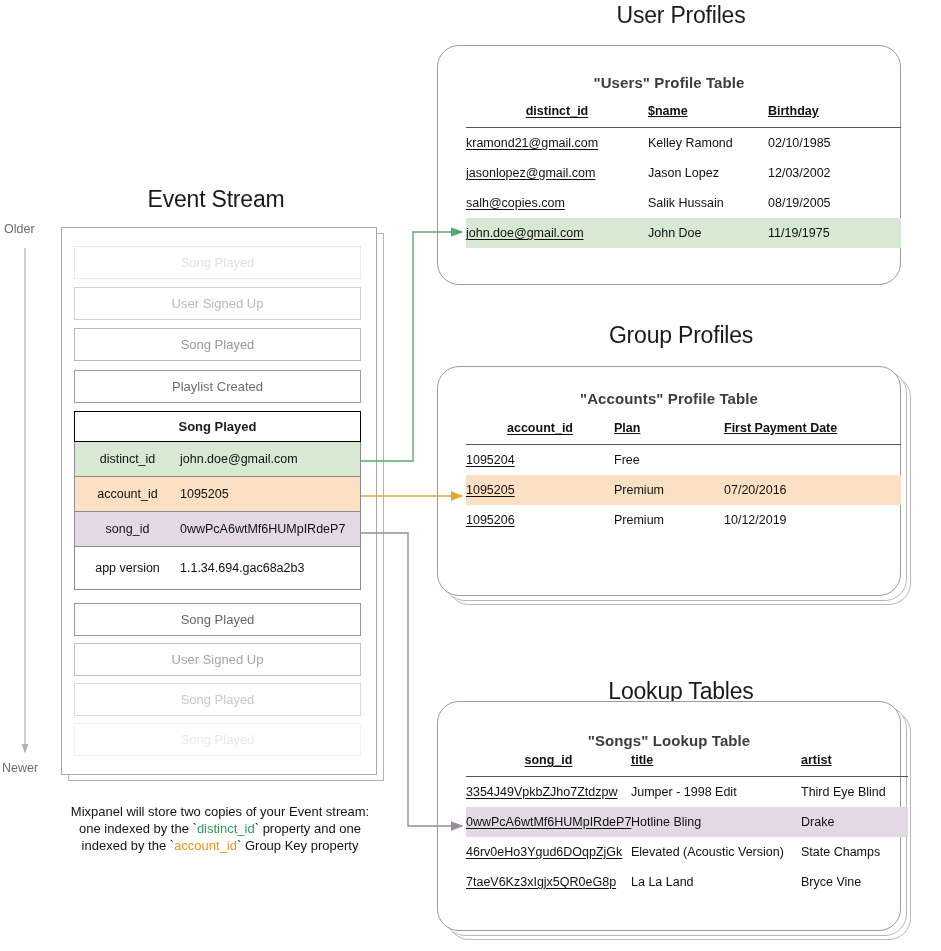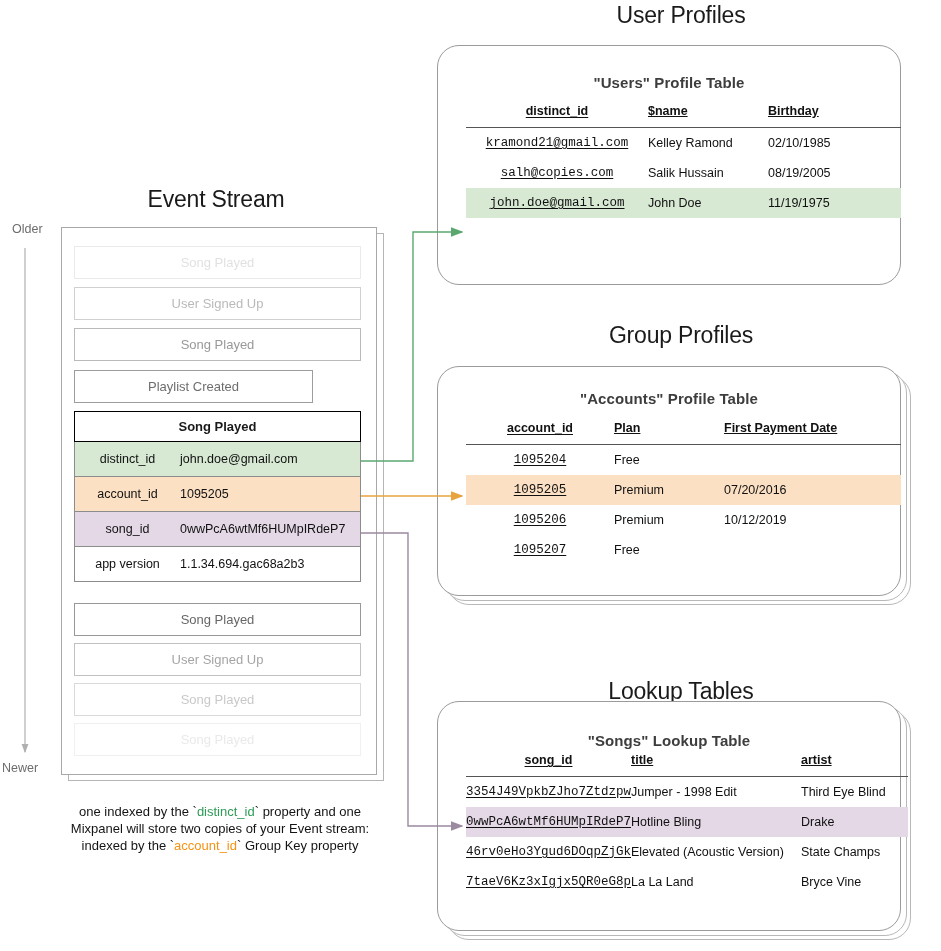--- a/index.html
+++ b/index.html
@@ -75,24 +75,23 @@
   .ptable th.v { text-align: left; }
   .ptable td {
     padding: 0;
     height: 30px;
     color: #111111;
     font-size: 12.5px;
     white-space: nowrap;
     vertical-align: middle;
   }
   .ptable td.k {
-    text-align: center;
+    text-align: left;
     text-decoration: underline;
     text-underline-offset: 2px;
-    font-family: Liberation Mono, monospace;
   }
   .ptable td.v { text-align: left; }
   .ptable tr.headrow th { border-bottom: 1.3px solid #555555; }
   .hl-green td { background: #d7e8d3; }
   .hl-orange td { background: #fce0c4; }
   .hl-purple td { background: #e4d8e7; }
 
   
   .es-frame {
     position: absolute;
@@ -180,76 +179,76 @@
 <div id="canvas">
 
   <div class="section-title" style="left:108px; top:186px; width:216px;">Event Stream</div>
 
   <div class="section-title" style="left:560px; top:2px; width:242px;">User Profiles</div>
 
   <div class="section-title" style="left:560px; top:322px; width:242px;">Group Profiles</div>
 
   <div class="section-title" style="left:560px; top:678px; width:242px;">Lookup Tables</div>
 
-  <div class="axis-label" style="left:12px; top:222px;">Older</div>
+  <div class="axis-label" style="left:4px; top:222px;">Older</div>
   <div class="axis-label" style="left:2px; top:761px;">Newer</div>
 
   <div class="es-frame-back" style="left:68px; top:233px; width:316px; height:548px;"></div>
   <div class="es-frame" style="left:61px; top:227px; width:316px; height:548px;"></div>
 
   <div class="ev" style="left:74px; top:246px; width:287px; height:33px; opacity:0.18;">
     <span>Song Played</span>
   </div>
   <div class="ev" style="left:74px; top:287px; width:287px; height:33px; opacity:0.42;">
     <span>User Signed Up</span>
   </div>
   <div class="ev" style="left:74px; top:328px; width:287px; height:33px; opacity:0.62;">
     <span>Song Played</span>
   </div>
-  <div class="ev" style="left:74px; top:370px; width:239px; height:33px; opacity:0.88;">
+  <div class="ev" style="left:74px; top:370px; width:287px; height:33px; opacity:0.88;">
     <span>Playlist Created</span>
   </div>
 
   <div class="ev-focus" style="left:74px; top:411px; width:287px; height:31px;">
     <span>Song Played</span>
   </div>
 
   <div class="prop p-green" style="left:74px; top:442px; width:287px; height:35px;">
     <span class="pk">distinct_id</span>
     <span class="pv">john.doe@gmail.com</span>
   </div>
   <div class="prop p-orange" style="left:74px; top:477px; width:287px; height:35px;">
     <span class="pk">account_id</span>
     <span class="pv">1095205</span>
   </div>
   <div class="prop p-purple" style="left:74px; top:512px; width:287px; height:35px;">
     <span class="pk">song_id</span>
     <span class="pv">0wwPcA6wtMf6HUMpIRdeP7</span>
   </div>
-  <div class="prop p-plain" style="left:74px; top:547px; width:287px; height:35px;justify-content:flex-end;">
+  <div class="prop p-plain" style="left:74px; top:547px; width:287px; height:43px;justify-content:flex-end;">
     <span class="pk">app version</span>
     <span class="pv">1.1.34.694.gac68a2b3</span>
   </div>
 
   <div class="ev" style="left:74px; top:603px; width:287px; height:33px; opacity:0.92;">
     <span>Song Played</span>
   </div>
   <div class="ev" style="left:74px; top:643px; width:287px; height:33px; opacity:0.55;">
     <span>User Signed Up</span>
   </div>
   <div class="ev" style="left:74px; top:683px; width:287px; height:33px; opacity:0.33;">
     <span>Song Played</span>
   </div>
   <div class="ev" style="left:74px; top:723px; width:287px; height:33px; opacity:0.13;">
     <span>Song Played</span>
   </div>
 
   <div class="caption" style="left:50px; top:803px;">
+    <div>Mixpanel will store two copies of your Event stream:</div>
     <div><span>one indexed by the `</span><span class="cap-green">distinct_id</span><span>` property and one</span></div>
-    <div>Mixpanel will store two copies of your Event stream:</div>
     <div><span>indexed by the `</span><span class="cap-orange">account_id</span><span>` Group Key property</span></div>
   </div>
 
   <div class="card" style="left:437px; top:45px; width:464px; height:240px;"></div>
   <div class="table-title" style="left:437px; top:74px; width:464px;">"Users" Profile Table</div>
 
   <table class="ptable" style="left:466px; top:104px; width:435px;">
     <colgroup>
         <col style="width:182px">
         <col style="width:120px">
@@ -260,20 +259,25 @@
         <th class="k">distinct_id</th>
         <th class="v">$name</th>
         <th class="v">Birthday</th>
       </tr>
       <tr>
         <td class="k">kramond21@gmail.com</td>
         <td class="v">Kelley Ramond</td>
         <td class="v">02/10/1985</td>
       </tr>
       <tr>
+        <td class="k">jasonlopez@gmail.com</td>
+        <td class="v">Jason Lopez</td>
+        <td class="v">12/03/2002</td>
+      </tr>
+      <tr>
         <td class="k">salh@copies.com</td>
         <td class="v">Salik Hussain</td>
         <td class="v">08/19/2005</td>
       </tr>
       <tr class="hl-green">
         <td class="k">john.doe@gmail.com</td>
         <td class="v">John Doe</td>
         <td class="v">11/19/1975</td>
       </tr>
     </tbody>
@@ -303,25 +307,20 @@
       </tr>
       <tr class="hl-orange">
         <td class="k">1095205</td>
         <td class="v">Premium</td>
         <td class="v">07/20/2016</td>
       </tr>
       <tr>
         <td class="k">1095206</td>
         <td class="v">Premium</td>
         <td class="v">10/12/2019</td>
-      </tr>
-      <tr>
-        <td class="k">1095207</td>
-        <td class="v">Free</td>
-        <td class="v"></td>
       </tr>
     </tbody>
   </table>
 
   <div class="card-shadowlayer" style="left:447px; top:710px; width:464px; height:230px;"></div>
   <div class="card-shadowlayer" style="left:443px; top:706px; width:464px; height:230px;"></div>
   <div class="card" style="left:437px; top:701px; width:464px; height:230px;"></div>
   <div class="table-title" style="left:437px; top:732px; width:464px;">"Songs" Lookup Table</div>
 
   <table class="ptable" style="left:466px; top:753px; width:442px;">

